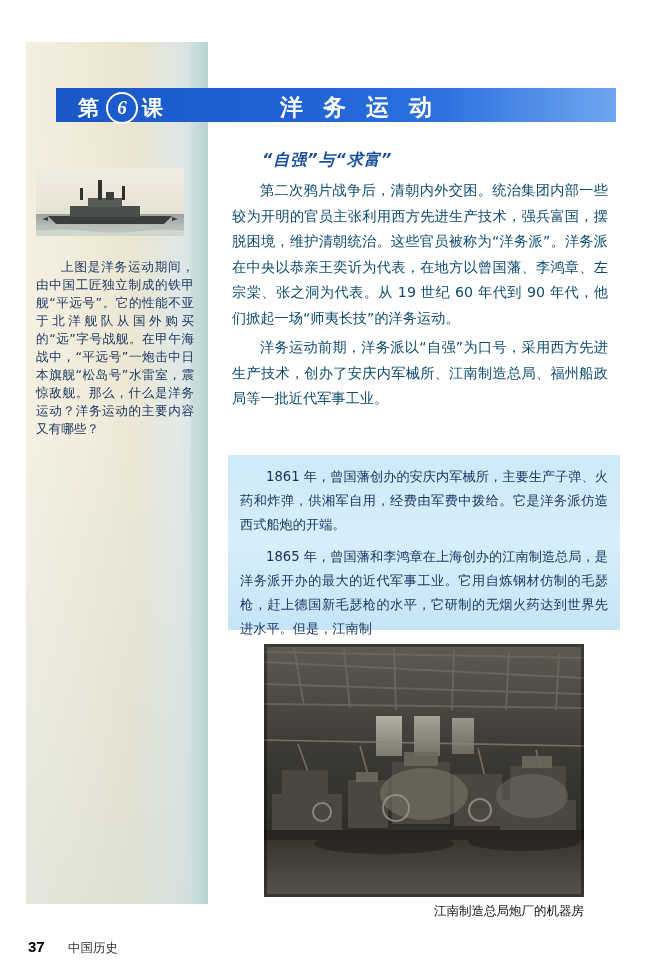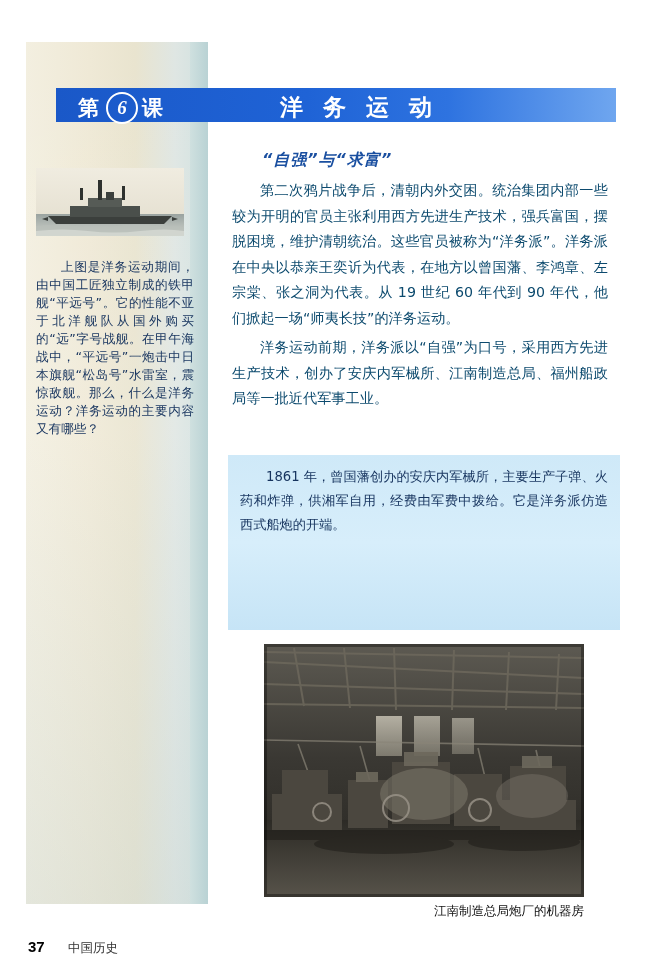--- a/index.html
+++ b/index.html
@@ -248,20 +248,21 @@
 
 <div class="section-head">“自强”与“求富”</div>
 
 <div class="body-col">
   <p class="body-p">第二次鸦片战争后，清朝内外交困。统治集团内部一些较为开明的官员主张利用西方先进生产技术，强兵富国，摆脱困境，维护清朝统治。这些官员被称为“洋务派”。洋务派在中央以恭亲王奕䜣为代表，在地方以曾国藩、李鸿章、左宗棠、张之洞为代表。从 19 世纪 60 年代到 90 年代，他们掀起一场“师夷长技”的洋务运动。</p>
   <p class="body-p">洋务运动前期，洋务派以“自强”为口号，采用西方先进生产技术，创办了安庆内军械所、江南制造总局、福州船政局等一批近代军事工业。</p>
 </div>
 
 <div class="info-box">
   <p class="info-p first">1861 年，曾国藩创办的安庆内军械所，主要生产子弹、火药和炸弹，供湘军自用，经费由军费中拨给。它是洋务派仿造西式船炮的开端。</p>
+  <p class="info-p">1865 年，曾国藩和李鸿章在上海创办的江南制造总局，是洋务派开办的最大的近代军事工业。它用自炼钢材仿制的毛瑟枪，赶上德国新毛瑟枪的水平，它研制的无烟火药达到世界先进水平。但是，江南制</p>
 </div>
 
 <div class="photo">
   <svg width="320" height="253" viewBox="0 0 320 253">
     <defs>
       <linearGradient id="hall" x1="0" y1="0" x2="0" y2="1">
         <stop offset="0%" stop-color="#5d5a52"></stop>
         <stop offset="45%" stop-color="#3a3833"></stop>
         <stop offset="100%" stop-color="#26241f"></stop>
       </linearGradient>

